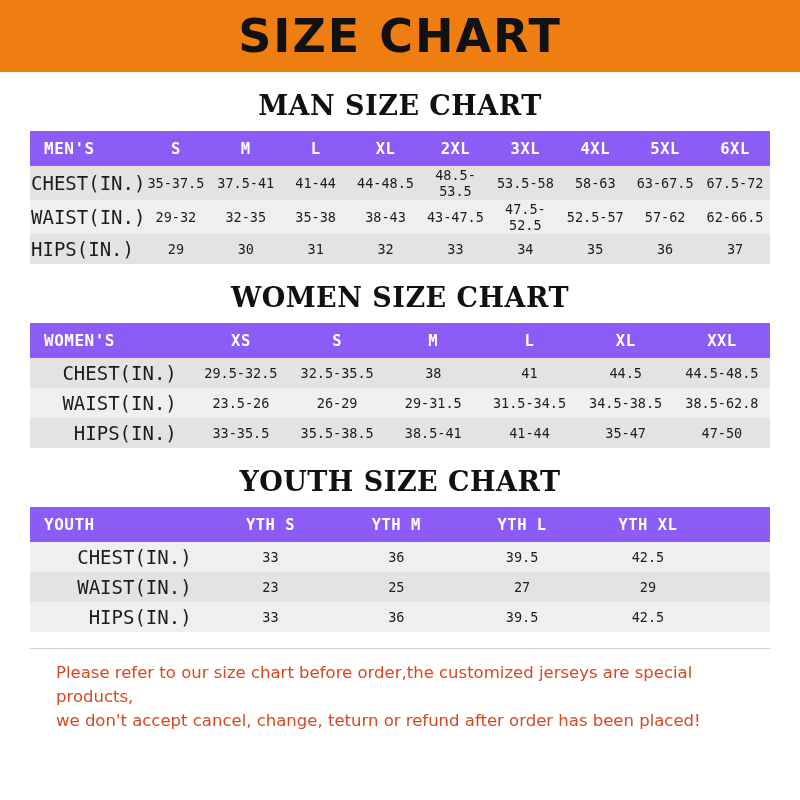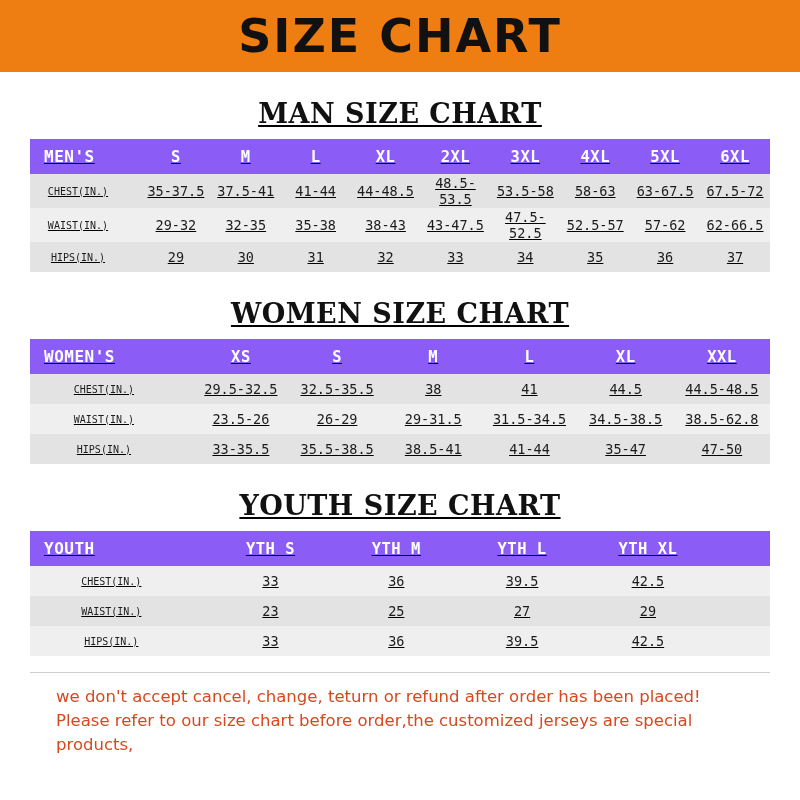--- a/index.html
+++ b/index.html
@@ -33,22 +33,21 @@
     font-size: 46px;
     letter-spacing: 2px;
     color: #111111;
     line-height: 1;
   }
   .content {
     padding: 0 30px;
     box-sizing: border-box;
   }
   .section {
-    margin-top: 26px;
-    text-decoration: underline;
+    margin-top: 18px;
   }
   .section-title {
     text-align: center;
     font-family: "DejaVu Serif", serif;
     font-weight: bold;
     font-size: 27px;
     letter-spacing: 0.5px;
     color: #111111;
     margin: 12px 0 10px 0;
   }
@@ -77,23 +76,23 @@
     padding-left: 14px;
     font-size: 16px;
   }
   .body-row td {
     font-family: "DejaVu Sans Mono", monospace;
     font-size: 13.5px;
     color: #1c1c1c;
     height: 28px;
   }
   .body-row td.rowlabel {
-    font-size: 10px;
+    font-size: 19px;
     letter-spacing: 0px;
-    text-align: center;
+    text-align: right;
     padding-right: 16px;
     color: #1c1c1c;
   }
   .body-row.odd {
     background: #e3e3e3;
   }
   .body-row.even {
     background: #efefef;
   }
   
@@ -295,18 +294,18 @@
             <td>36</td>
             <td>39.5</td>
             <td>42.5</td>
             <td></td>
           </tr>
         </tbody>
       </table>
     </div>
 
     <div class="footer-note">
+      <p>Please refer to our size chart before order,the customized jerseys are special products,</p>
       <p>we don't accept cancel, change, teturn or refund after order has been placed!</p>
-      <p>Please refer to our size chart before order,the customized jerseys are special products,</p>
     </div>
 
   </div>
 </div>
 
 </body></html>

